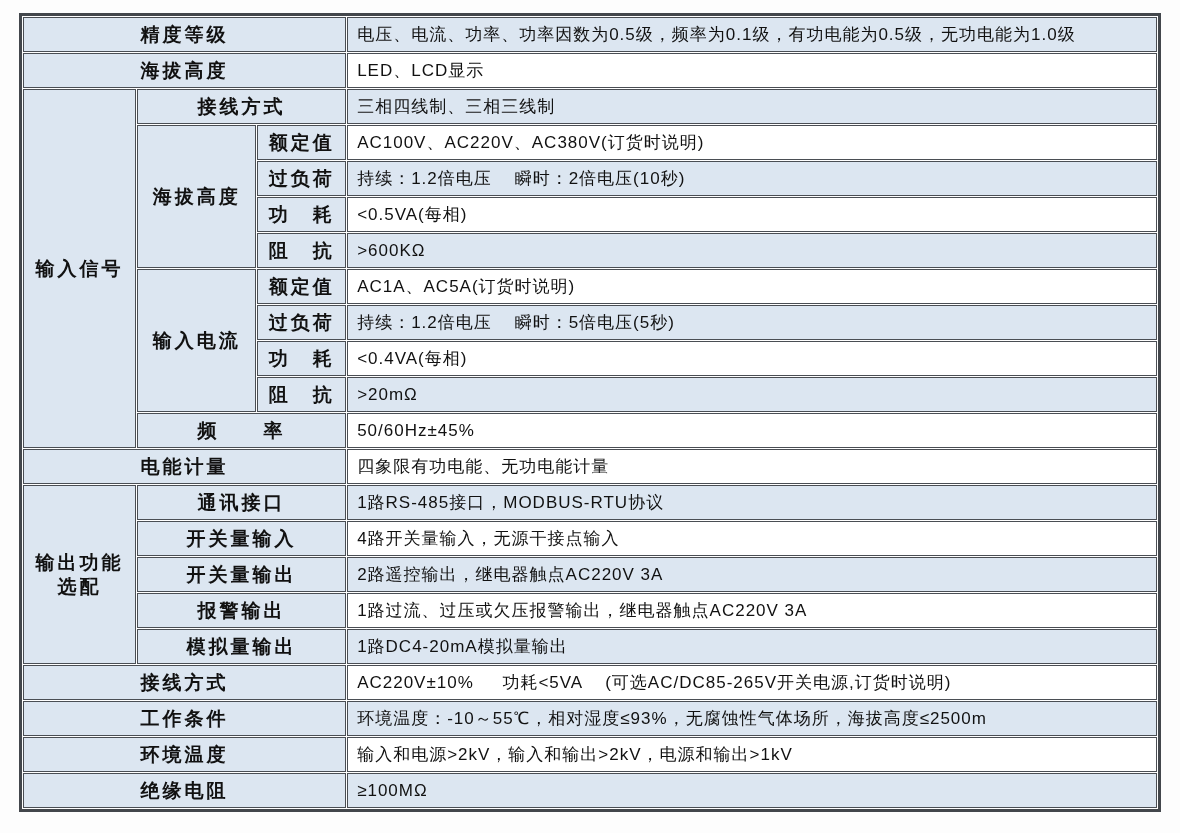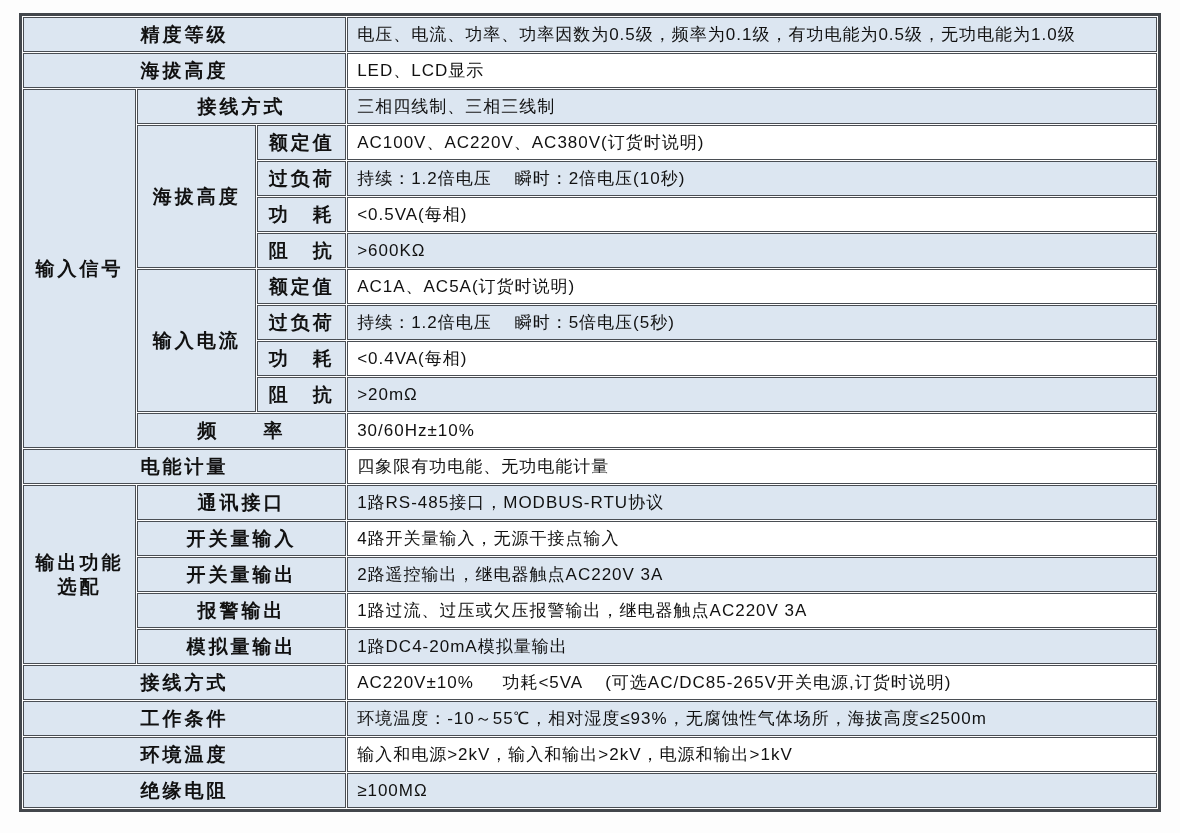--- a/index.html
+++ b/index.html
@@ -74,21 +74,21 @@
         <tr>
           <td class="hdr">功　耗</td>
           <td class="val">&lt;0.4VA(每相)</td>
         </tr>
         <tr>
           <td class="hdr">阻　抗</td>
           <td class="val shade">&gt;20mΩ</td>
         </tr>
         <tr>
           <td class="hdr" colspan="2">频　　率</td>
-          <td class="val">30/60Hz±10%</td>
+          <td class="val">50/60Hz±45%</td>
         </tr>
         <tr>
           <td class="hdr" colspan="3">电能计量</td>
           <td class="val">四象限有功电能、无功电能计量</td>
         </tr>
         <tr>
           <td class="hdr" rowspan="5">输出功能
 选配</td>
           <td class="hdr" colspan="2">通讯接口</td>
           <td class="val shade">1路RS-485接口，MODBUS-RTU协议</td>

